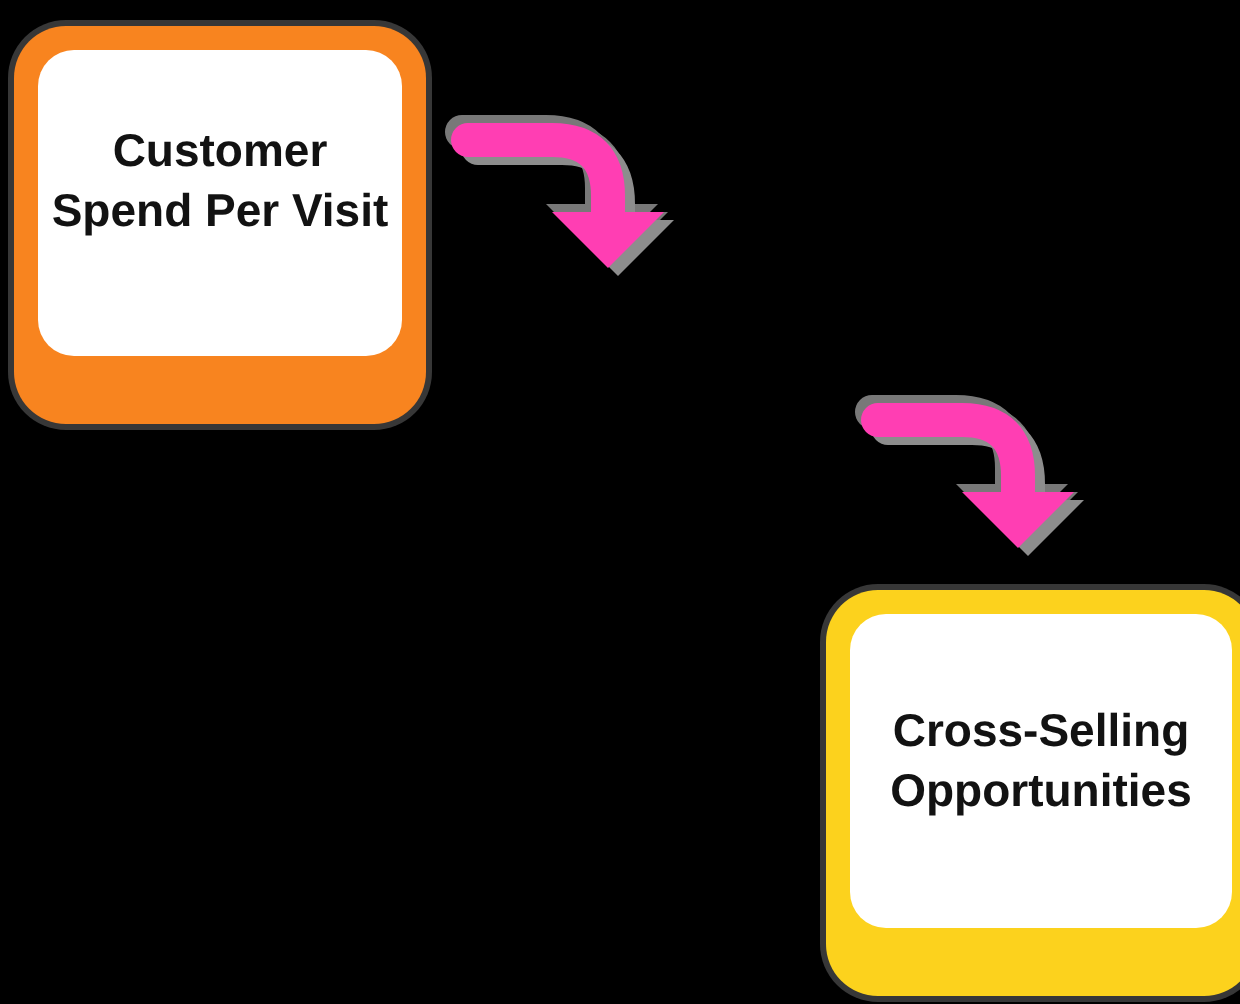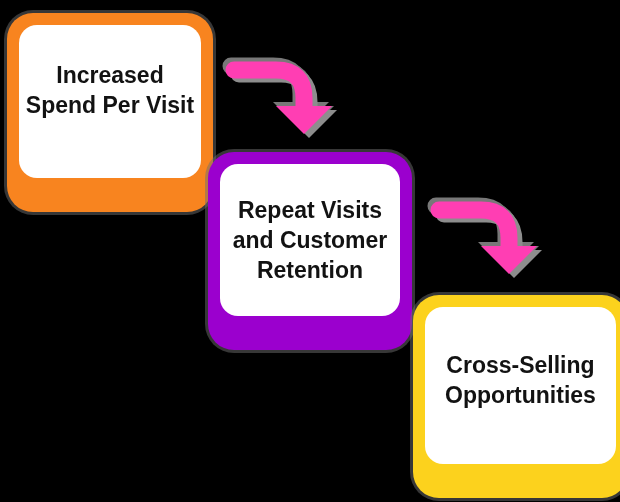--- a/index.html
+++ b/index.html
@@ -53,37 +53,30 @@
   .arrow1 { left: 224px; top: 56px; }
   .arrow2 { left: 429px; top: 196px; }
 </style>
 </head>
 <body>
 
 <div class="canvas">
 
   <div class="step step1">
     <div class="panel">
-      <div class="label">Increased
+      <div class="label">Customer
 Spend Per Visit</div>
     </div>
   </div>
 
   <svg class="arrow arrow1" width="110" height="80" viewBox="0 0 110 80">
     <path d="M10 14 H52 Q80 14 80 42 V52" fill="none" stroke="#FF3EB3" stroke-width="17" stroke-linecap="round"></path>
     <polygon points="52,50 108,50 80,78" fill="#FF3EB3"></polygon>
   </svg>
 
-  <div class="step step2">
-    <div class="panel">
-      <div class="label">Repeat Visits
-and Customer
-Retention</div>
-    </div>
-  </div>
 
   <svg class="arrow arrow2" width="110" height="80" viewBox="0 0 110 80">
     <path d="M10 14 H52 Q80 14 80 42 V52" fill="none" stroke="#FF3EB3" stroke-width="17" stroke-linecap="round"></path>
     <polygon points="52,50 108,50 80,78" fill="#FF3EB3"></polygon>
   </svg>
 
   <div class="step step3">
     <div class="panel">
       <div class="label">Cross-Selling
 Opportunities</div>

